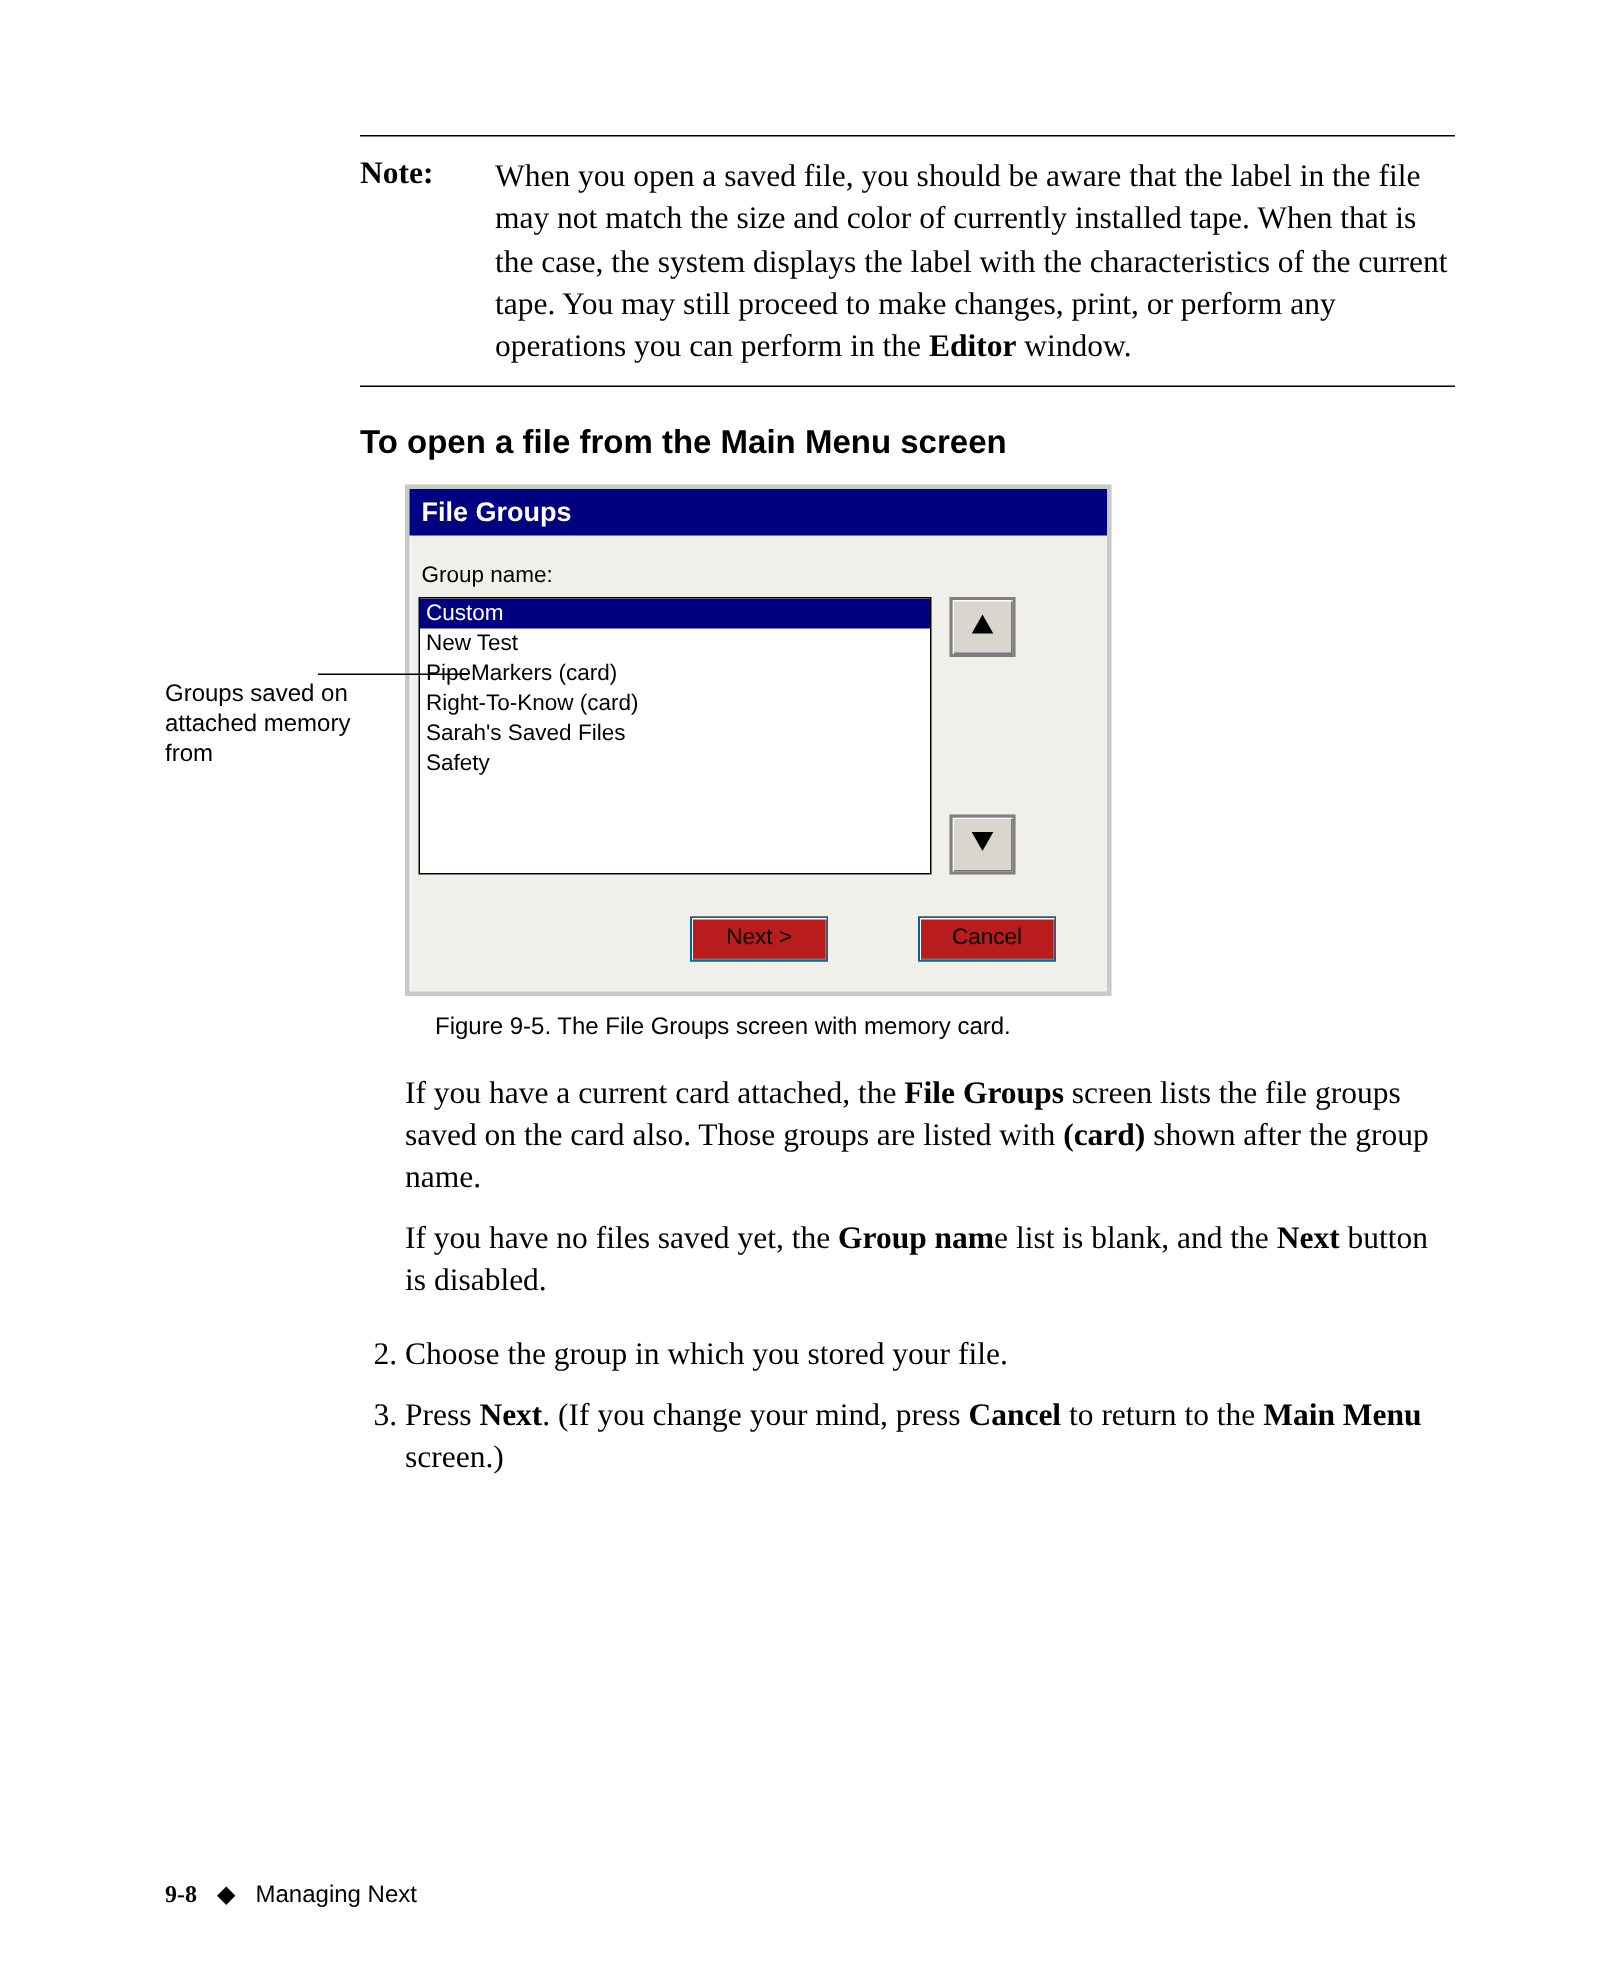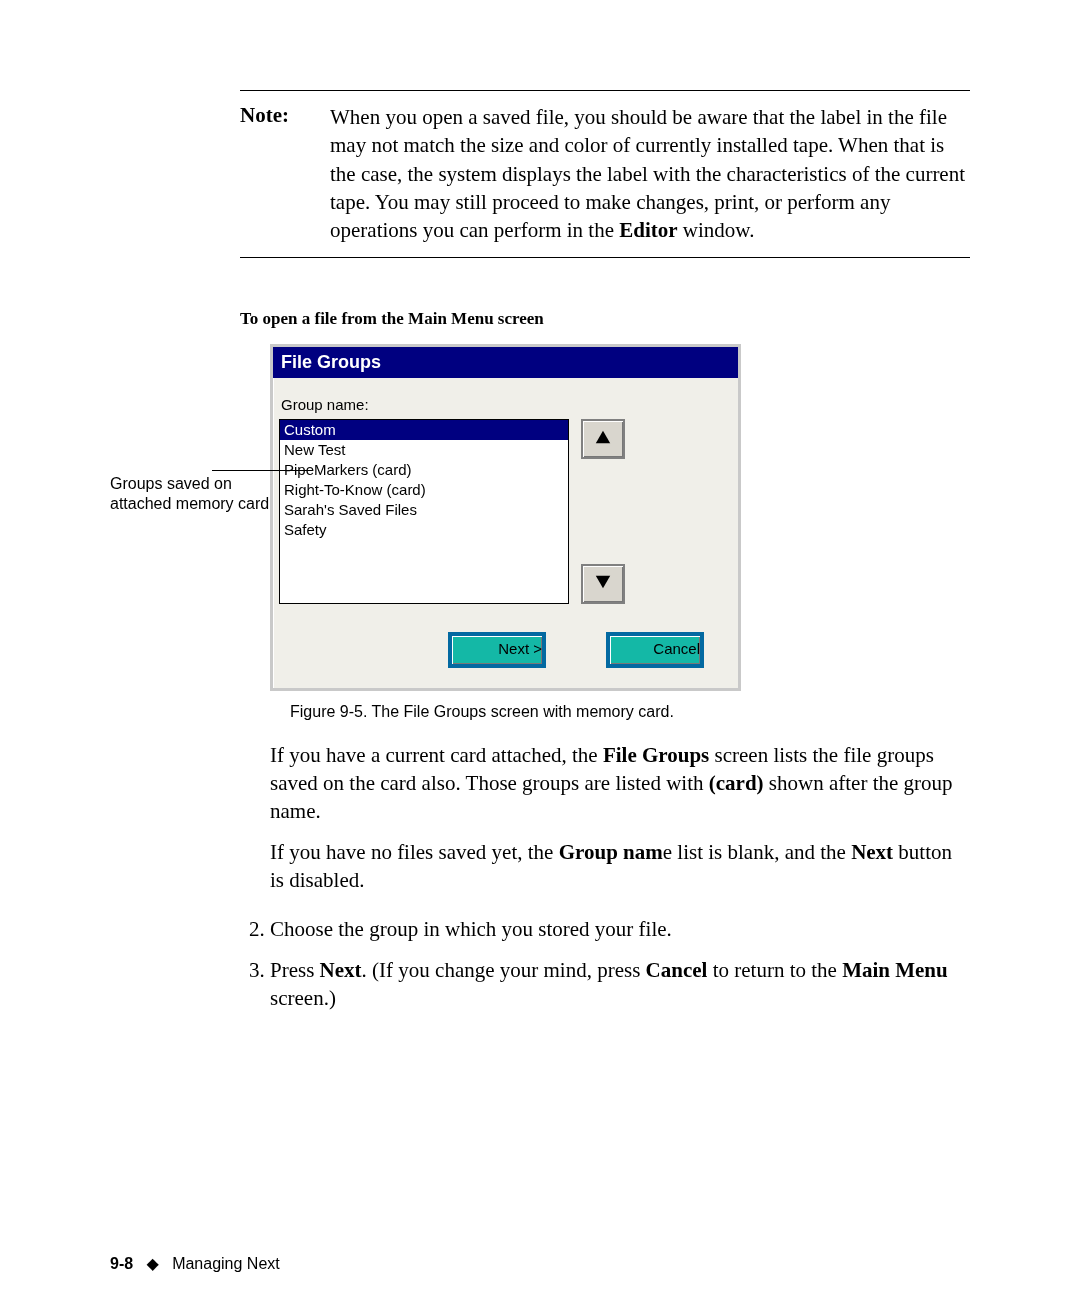--- a/index.html
+++ b/index.html
@@ -30,24 +30,24 @@
   .note-label {
     font-weight: bold;
     width: 70px;
     flex-shrink: 0;
   }
   .note-text {
     flex: 1;
     line-height: 1.35;
   }
   .section-heading {
-    font-family: Liberation Serif, serif;
+    font-family: Liberation Sans, sans-serif;
     font-weight: bold;
-    font-size: 17px;
-    margin: 51px 0 15px 130px;
+    font-size: 22px;
+    margin: 24px 0 15px 130px;
   }
   ol.steps {
     margin-left: 130px;
     padding-left: 30px;
   }
   ol.steps li {
     line-height: 1.35;
     margin-bottom: 12px;
   }
   .para {
@@ -102,21 +102,21 @@
     margin: 0 0 6px 2px;
   }
   .list-spin-row {
     display: flex;
     align-items: flex-start;
     gap: 12px;
   }
   .listbox {
     background: #fff;
     border: 1px solid #000;
-    width: 290px;
+    width: 342px;
     height: 185px;
     box-sizing: border-box;
     overflow: hidden;
   }
   .listbox .item {
     padding: 1px 4px;
     font-size: 15px;
     line-height: 1.2;
   }
   .listbox .item.selected {
@@ -144,39 +144,39 @@
     display: flex;
     justify-content: flex-end;
     gap: 60px;
     padding: 28px 20px 6px 0;
   }
   .winbtn {
     font-family: Tahoma, Arial, sans-serif;
     font-size: 15px;
     width: 90px;
     height: 28px;
-    text-align: right;
+    text-align: center;
     line-height: 26px;
-    border: 4px solid #0369a1;
-    background: #14b8a6;
+    border: 1px solid #0369a1;
+    background: #b91c1c;
     box-shadow: inset 1px 1px 0 #fff, inset -1px -1px 0 #777;
   }
   .caption {
     font-family: Arial, Helvetica, sans-serif;
     font-size: 16px;
     margin: 12px 0 20px 180px;
   }
   .footer {
     position: absolute;
     bottom: 38px;
     left: 110px;
     font-family: Arial, Helvetica, sans-serif;
     font-size: 16px;
   }
-  .footer b { font-family: Liberation Sans, sans-serif; font-weight: bold; text-align: center; }
+  .footer b { font-family: Liberation Serif, serif; font-weight: bold; text-align: center; }
 </style>
 </head>
 <body>
 
 <div class="page">
 
   <div class="note-block">
     <div class="note-row">
       <div class="note-label">Note:</div>
       <div class="note-text">
@@ -184,21 +184,21 @@
       </div>
     </div>
   </div>
 
   <div class="section-heading">To open a file from the Main Menu screen</div>
 
 
   <div class="figure-row">
     <div class="callout">
       <div class="callout-inner">
-        <span>Groups saved on attached memory card</span>
+        <span>Groups saved on attached memory from</span>
         <div class="callout-line"></div>
       </div>
     </div>
 
     <div class="dialog-wrap">
       <div class="titlebar">File Groups</div>
       <div class="dlg-body">
         <div class="dlg-label">Group name:</div>
         <div class="list-spin-row">
           <div class="listbox">

